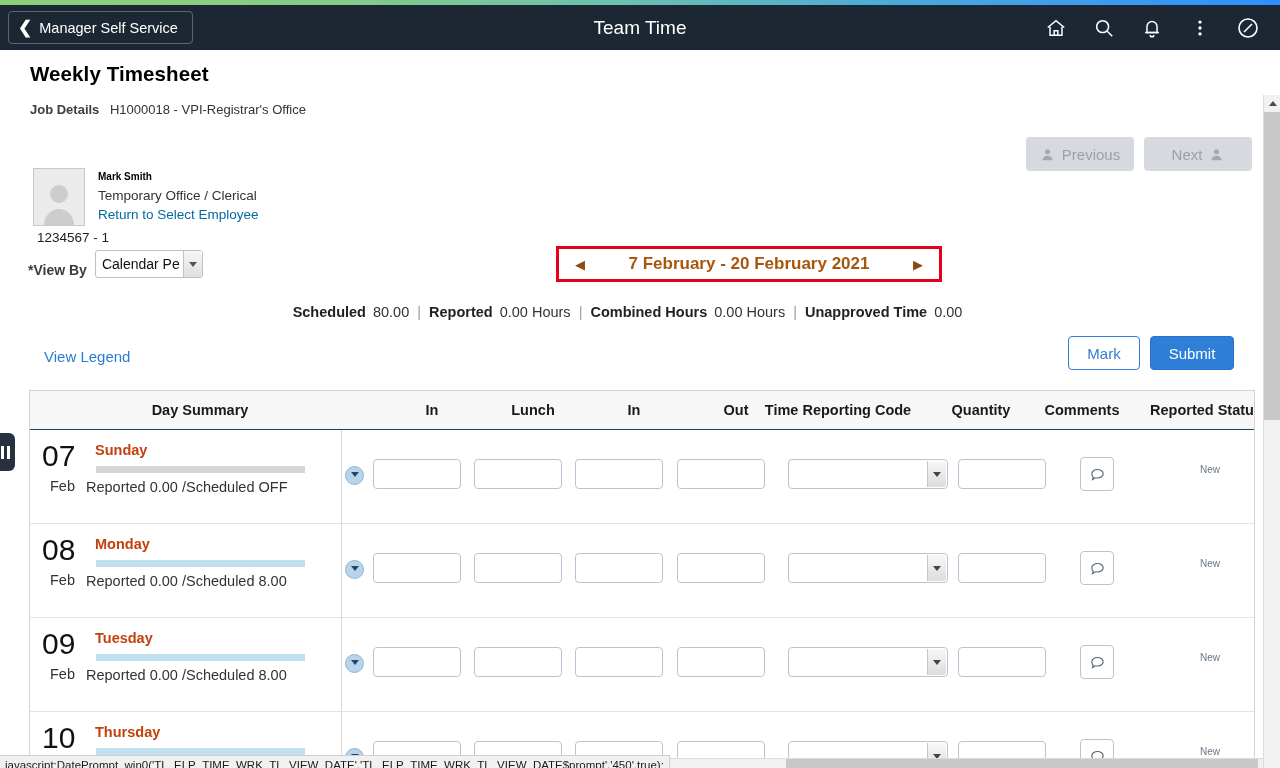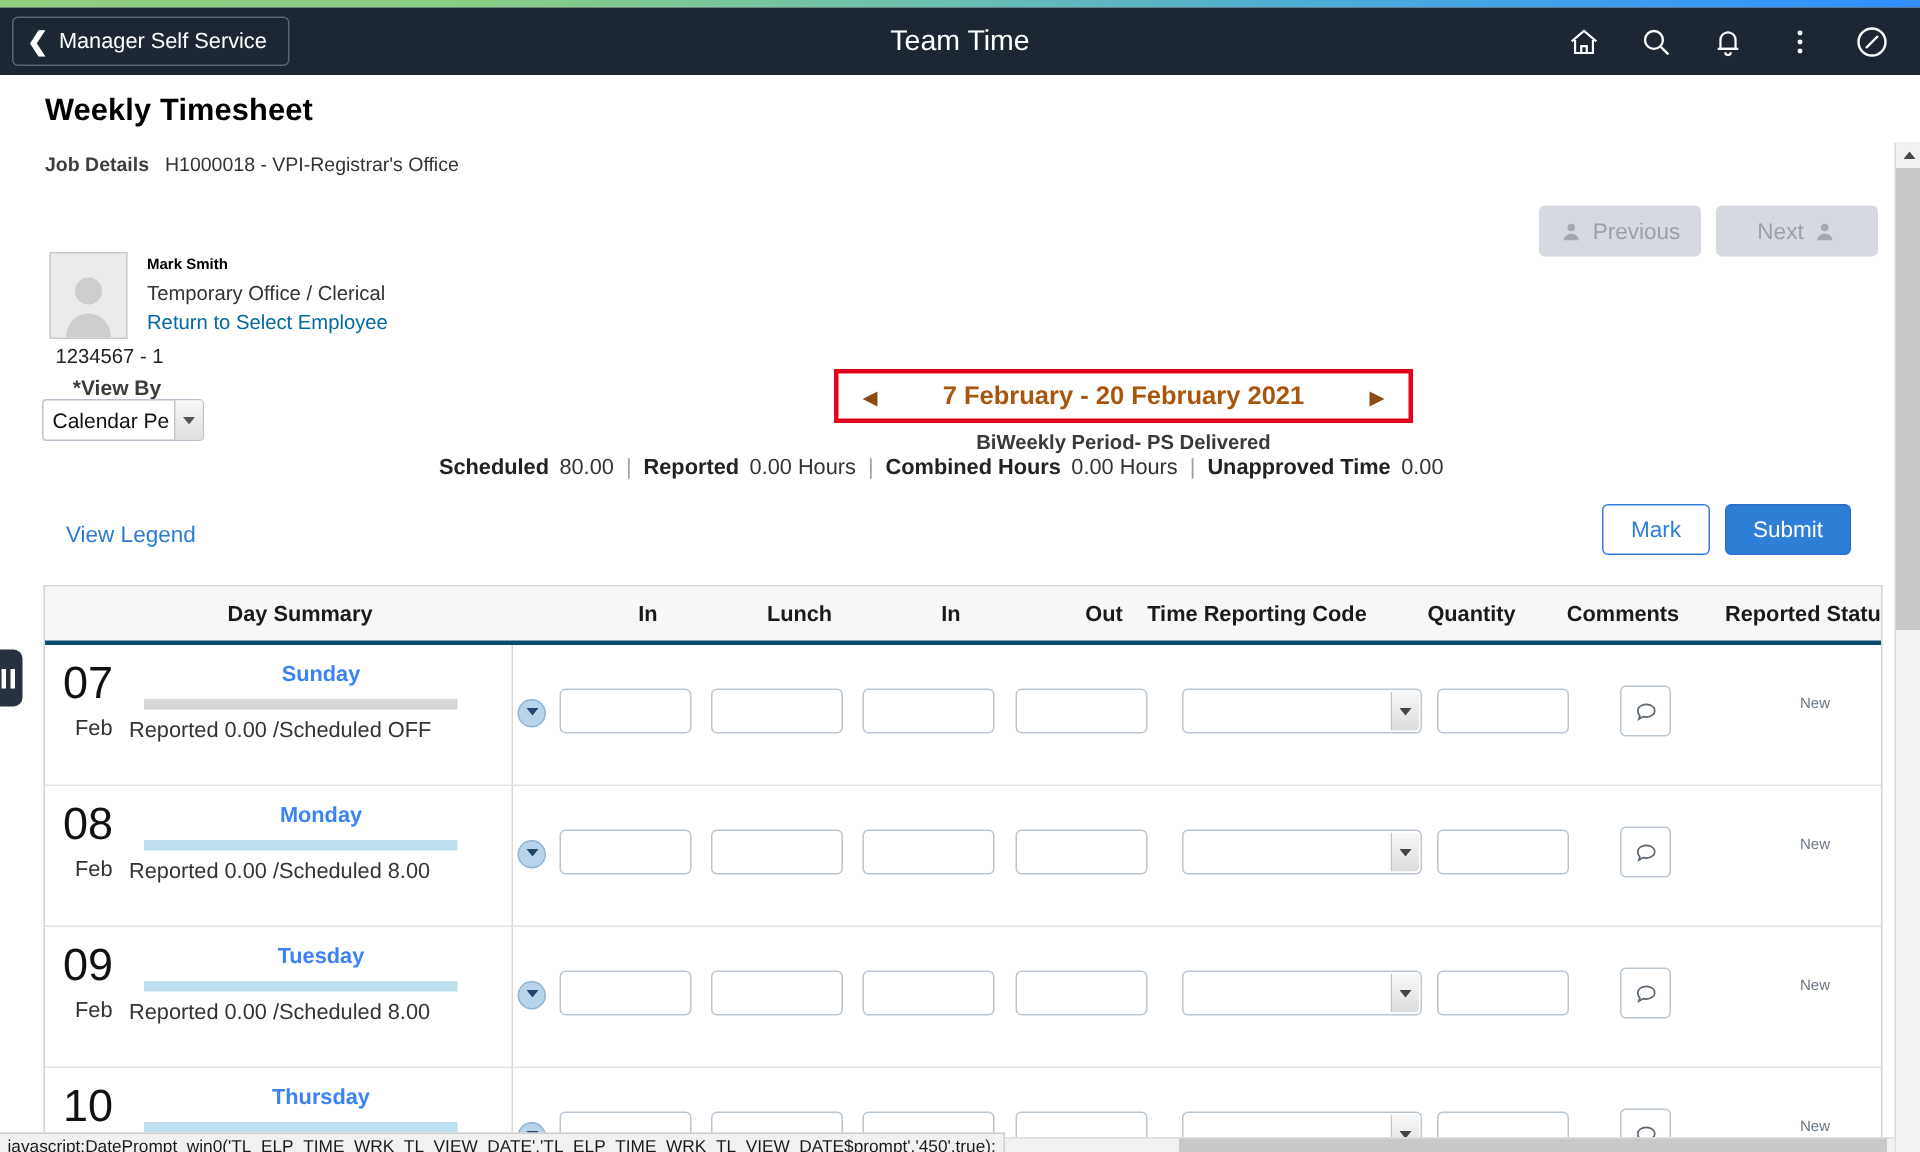--- a/index.html
+++ b/index.html
@@ -109,21 +109,21 @@
     display: flex; align-items: flex-end; justify-content: center;
     overflow: hidden;
   }
   #emp-text { margin-left: 13px; }
   #emp-name { font-size: 10px; font-weight: bold; color: #000; line-height: 18px; }
   #emp-role { font-size: 13.5px; color: #333; line-height: 19px; }
   #emp-return { font-size: 13.5px; color: #0369a1; line-height: 19px; cursor: pointer; }
   #emp-id { position: absolute; left: 4px; top: 62px; font-size: 13.5px; color: #222; white-space: nowrap; }
 
   
-  #viewby-row { position: absolute; left: 28px; top: 200px; display: flex; align-items: center; flex-direction: column; }
+  #viewby-row { position: absolute; left: 28px; top: 200px; display: flex; align-items: flex-end; }
   #viewby-label { font-size: 14px; font-weight: bold; color: #3b3b3b; margin-right: 8px; }
   #viewby-select {
     -webkit-appearance: none; appearance: none;
     width: 108px; height: 28px;
     border: 1px solid #b9c2cc; border-radius: 3px;
     background: #fff;
     font-family: "Liberation Sans", sans-serif;
     font-size: 14px; color: #111;
     padding: 0 22px 0 6px;
   }
@@ -199,21 +199,21 @@
   #grid {
     position: absolute; left: 29px; top: 340px;
     width: 1226px; height: 400px;
     border: 1px solid #d4d4d4; border-bottom: none;
     background: #fff;
     overflow: hidden;
   }
   #grid-head {
     height: 39px;
     background: #f7f7f8;
-    border-bottom: 3px solid #0c4a6e;
+    border-bottom: 1px solid #0c4a6e;
     position: relative;
   }
   #grid-head .hcell {
     position: absolute; top: 11px;
     font-size: 14.5px; font-weight: bold; color: #1a1a1a;
     text-align: center;
   }
   .day-row {
     position: relative;
     height: 94px;
@@ -227,21 +227,21 @@
   .day-num {
     position: absolute; left: 12px; top: 10px;
     font-size: 30px; color: #111; line-height: 32px; font-weight: 400;
   }
   .day-mon {
     position: absolute; left: 20px; top: 48px;
     font-size: 14.5px; color: #333;
   }
   .day-name {
     position: absolute; left: 65px; right: 8px; top: 12px;
-    text-align: center; font-size: 14.5px; font-weight: bold; color: #3b82f6;
+    font-size: 14.5px; font-weight: bold; color: #c2410c;
   }
   .day-bar {
     position: absolute; left: 66px; top: 36px;
     width: 209px; height: 7px;
   }
   .day-rep {
     position: absolute; left: 56px; top: 49px;
     font-size: 14.5px; color: #333; white-space: nowrap;
   }
   .day-expand {
@@ -452,21 +452,20 @@
       <span class="sel-arrow"></span>
     </span>
   </div>
 
   <div id="period-wrap">
     <div id="period-box">
       <span class="arrow">◀</span>
       <span id="period-text">7 February - 20 February 2021</span>
       <span class="arrow">▶</span>
     </div>
-    <div id="period-sub">BiWeekly Period- PS Delivered</div>
   </div>
 
   <div id="summary">
     <span class="grp">
       <span class="k">Scheduled</span>
       <span class="v">80.00</span>
     </span>
     <span class="sep">|</span>
     <span class="grp">
       <span class="k">Reported</span>

